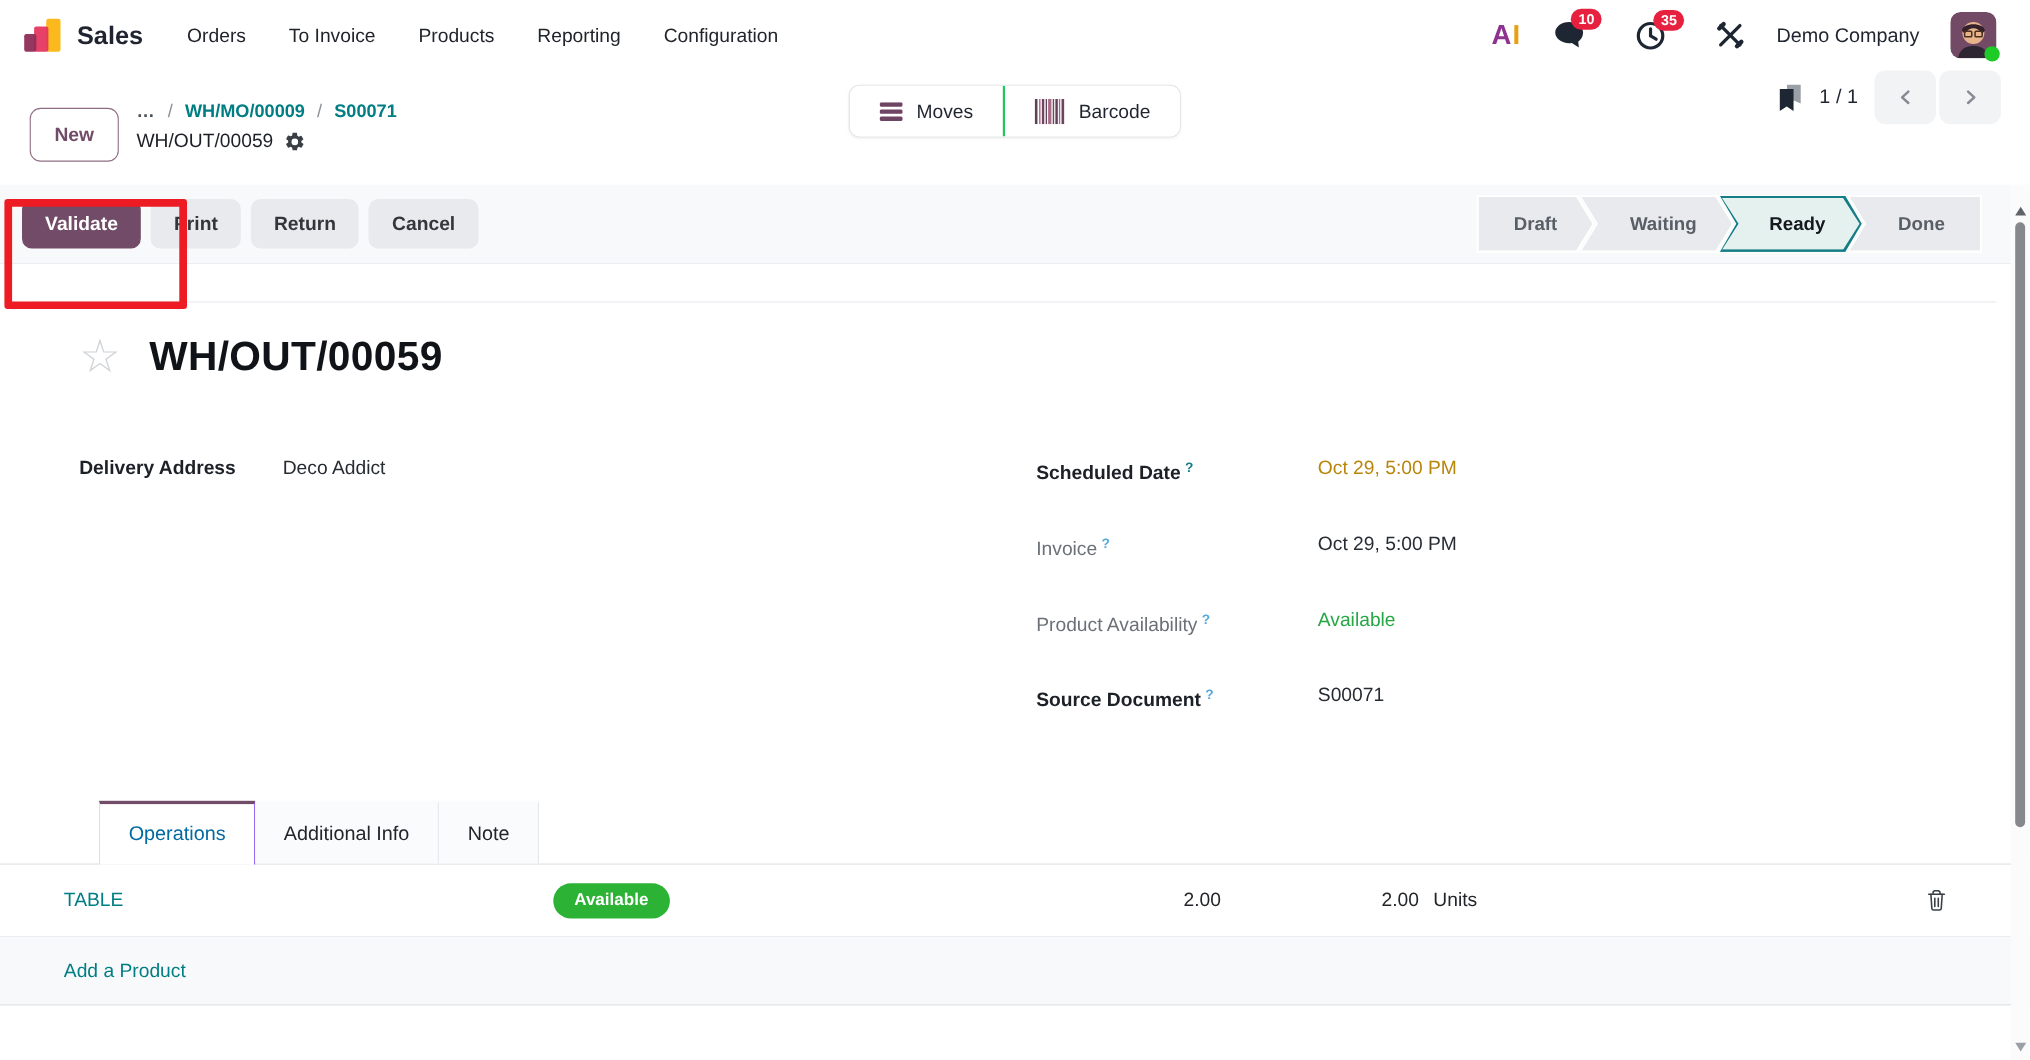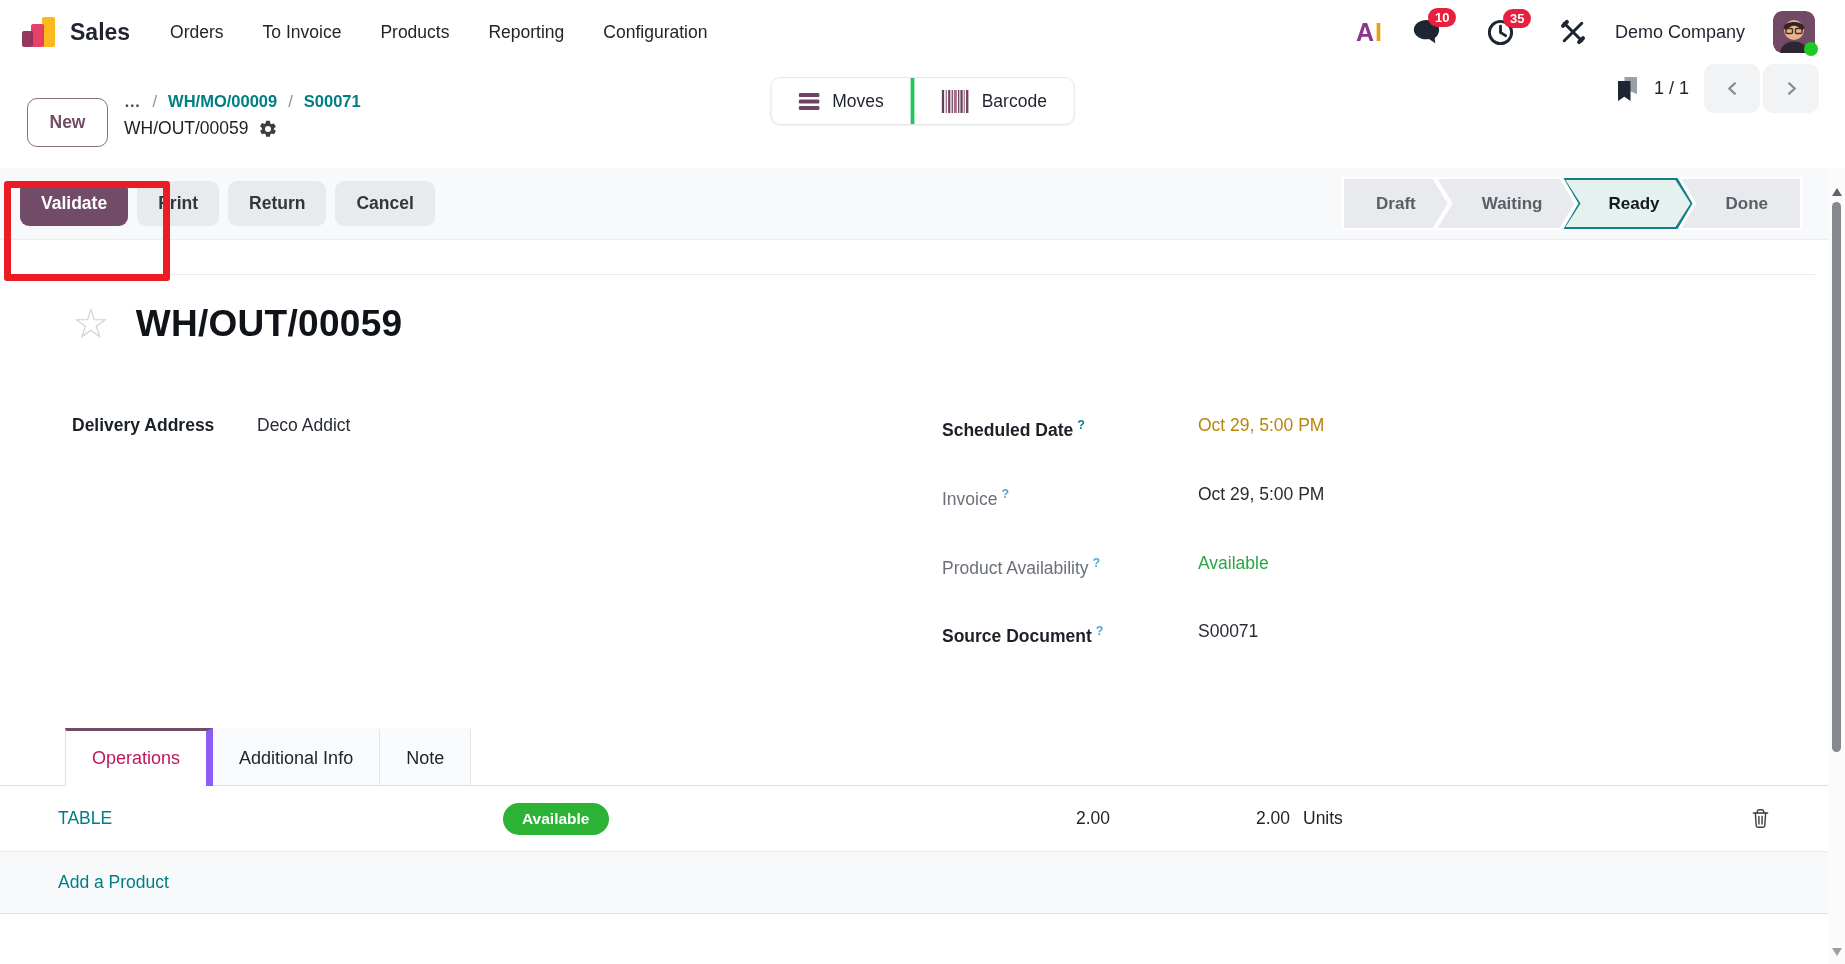--- a/index.html
+++ b/index.html
@@ -42,21 +42,21 @@
   .gear-btn { display: flex; align-items: center; cursor: pointer; }
   .switcher {
     position: absolute; left: 50%; transform: translateX(-50%); top: 13px;
     display: flex; background: #fff; border: 1px solid #e3e5e8; border-radius: 10px;
     box-shadow: 0 1px 2px rgba(0,0,0,.05); overflow: hidden;
   }
   .switch-btn {
     display: flex; align-items: center; gap: 13px; padding: 0 27px; height: 46px;
     font-size: 17.5px; color: #1f2430; background: #fff; border: none; font-family: inherit; cursor: pointer;
   }
-  .switch-btn:first-child { border-right: 4px solid #22c55e; }
+  .switch-btn:first-child { border-right: 2px solid #22c55e; }
   .pager { position: absolute; right: 26px; top: 0; display: flex; align-items: center; gap: 15px; }
   .pager-counter { font-size: 18px; color: #1f2430; }
   .pager-nav { display: flex; gap: 3px; }
   .pager-btn {
     width: 56px; height: 49px; background: #f2f3f5; border: none; border-radius: 10px;
     display: flex; align-items: center; justify-content: center; cursor: pointer;
   }
   .bookmark-btn { display: flex; cursor: pointer; }
   
   .control-band {
@@ -108,23 +108,24 @@
   .f-value { font-size: 17.5px; color: #272c33; cursor: pointer; }
   .v-warning { color: #b8860b; }
   .v-success { color: #28a745; }
   
   .tabs { display: flex; margin-top: 46px; padding-left: 65px; border-bottom: 1px solid #dde0e4; height: 58px; }
   .tab {
     display: flex; align-items: center; padding: 0 26px; font-size: 18px; color: #22262a;
     background: #fafbfc; border-right: 1px solid #e4e6ea; border-top: 3px solid transparent; cursor: pointer;
   }
   .tab-active {
-    background: #fff; color: #be185d; font-weight: 500;
-    border-top: 3px solid #714B67; border-left: 1px solid #dde0e4; border-right: 7px solid #8b5cf6;
+    background: #fff; color: #0369a1; font-weight: 500;
+    border-top: 3px solid #714B67; border-left: 1px solid #dde0e4; border-right: 1px solid #8b5cf6;
     margin-bottom: -1px;
+    margin-left: 25px;
   }
   
   .thead { display: flex; align-items: center; height: 66px; padding: 0 70px 0 58px; border-bottom: 1px solid #c2c7cc; font-weight: 700; font-size: 17.5px; color: #1c2128; }
   .trow  { display: flex; align-items: center; height: 66px; padding: 0 70px 0 58px; border-bottom: 1px solid #e8ebee; font-size: 17.5px; }
   .c-product { width: 445px; }
   .c-badge { width: 190px; }
   .c-demand { width: 417px; text-align: right; }
   .c-qty { width: 180px; text-align: right; }
   .c-unit { width: 120px; padding-left: 13px; }
   .c-spacer { flex: 1; }

